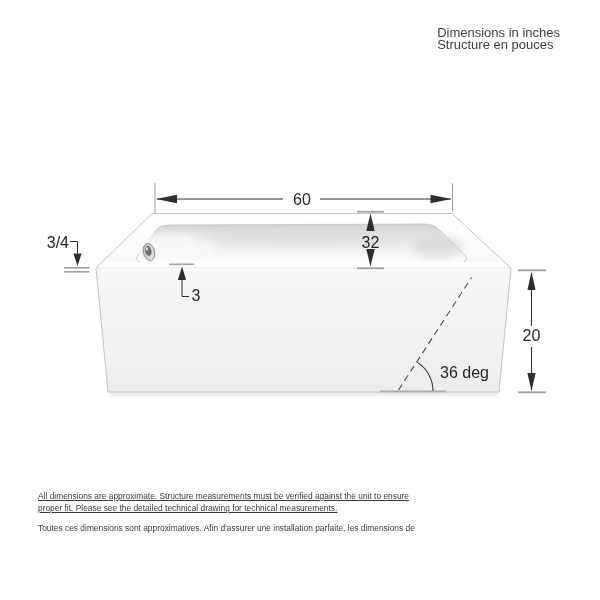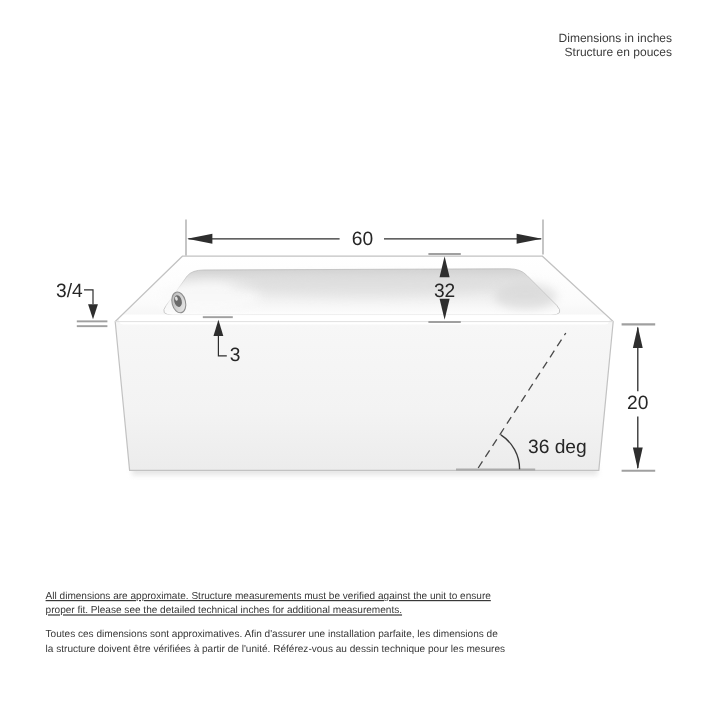--- a/index.html
+++ b/index.html
@@ -3,22 +3,22 @@
 <meta charset="utf-8">
 <style>
   html,body{margin:0;padding:0;}
   body{
     width:600px;height:600px;position:relative;overflow:hidden;
     background:#ffffff;
     font-family:"Liberation Sans", sans-serif;
     -webkit-font-smoothing:antialiased;
   }
   .hdr{
-    position:absolute;top:27px;right:40px;text-align:right;
-    font-size:10px;line-height:11.8px;color:#3c3c3c;
+    position:absolute;top:27px;right:40px;
+    font-size:13px;line-height:11.8px;color:#3c3c3c;
   }
   .diagram-wrap{position:absolute;left:0;top:0;width:600px;height:424px;}
   svg{display:block;}
   .dim-text{font-family:"Liberation Sans", sans-serif;font-size:16px;fill:#262626;}
   .footer{
     position:absolute;left:38px;color:#383838;
     font-size:8.4px;line-height:12.1px;
   }
   .footer div{white-space:nowrap;}
   .footer-en{top:490px;text-decoration:underline;}
@@ -137,18 +137,17 @@
     <line x1="380" y1="391.4" x2="446" y2="391.4" stroke="#ababab" stroke-width="1.8"></line>
     <line x1="398.5" y1="390" x2="471.5" y2="277.5" stroke="#4a4a4a" stroke-width="1.1" stroke-dasharray="6.5 4.5"></line>
     <path d="M433,391 A34,34 0 0 0 417.4,362.4" fill="none" stroke="#3a3a3a" stroke-width="1.1"></path>
     <text class="dim-text" x="440" y="377.5" text-anchor="start">36 deg</text>
   </g>
 </svg>
 </div>
 
 <div class="footer footer-en">
   <div>All dimensions are approximate. Structure measurements must be verified against the unit to ensure</div>
-  <div>proper fit. Please see the detailed technical inches for additional measurements.</div>
+  <div>proper fit. Please see the detailed technical drawing for technical measurements.</div>
 </div>
 <div class="footer footer-fr">
   <div>Toutes ces dimensions sont approximatives. Afin d'assurer une installation parfaite, les dimensions de</div>
-  <div>la structure doivent être vérifiées à partir de l'unité. Référez-vous au dessin technique pour les mesures</div>
 </div>
 
 </body></html>

